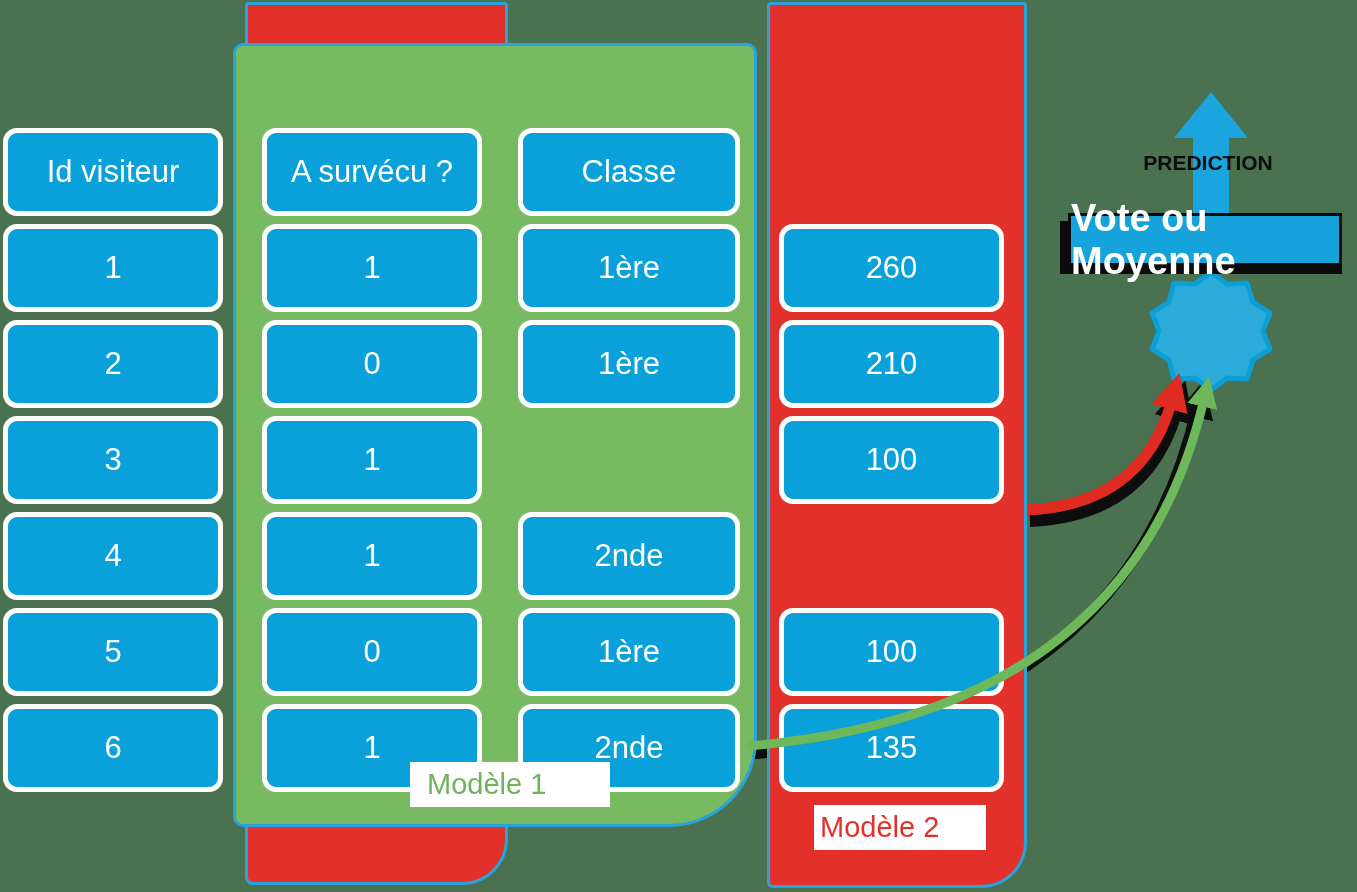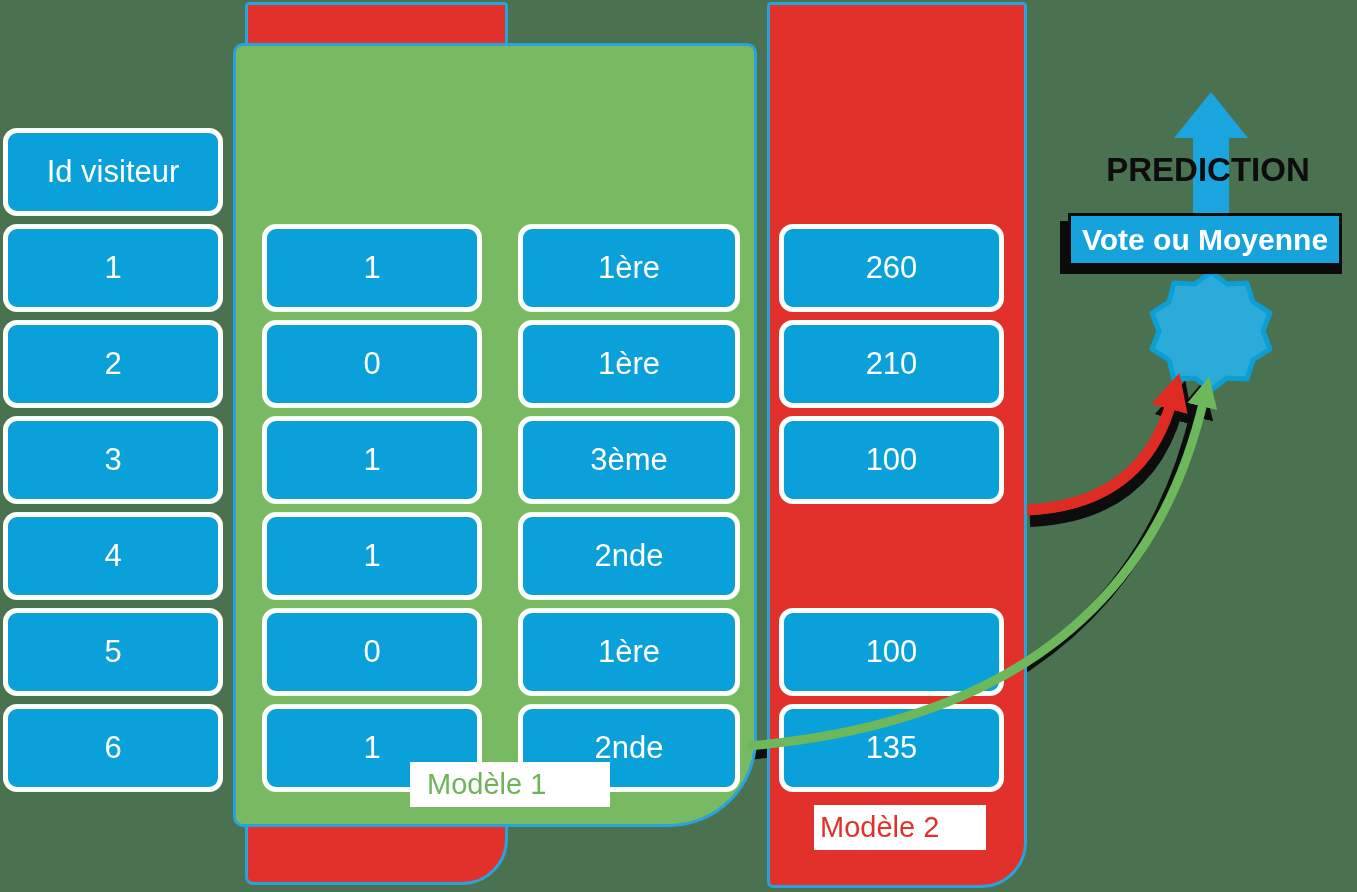--- a/index.html
+++ b/index.html
@@ -33,28 +33,28 @@
   }
   .model1-label{left:410px;top:762px;width:183px;padding-left:17px;color:#6FB35A;}
   .model2-label{left:814px;top:805px;width:166px;padding-left:6px;color:#E2312A;}
   
   .svg-layer{position:absolute;left:0;top:0;width:1357px;height:892px;pointer-events:none;}
   #shadow-layer{z-index:1;}
   #arrow-layer{z-index:6;}
   
   .prediction-text{
     position:absolute;left:1058px;top:151px;width:300px;text-align:center;
-    font-size:33px;font-weight:bold;color:#0d0d0d;letter-spacing:0px;z-index:7;
+    font-size:21px;font-weight:bold;color:#0d0d0d;letter-spacing:0px;z-index:7;
   }
   .vote-box{
     position:absolute;left:1068px;top:213px;width:274px;height:53px;box-sizing:border-box;
     background:#16A3DB;border:3px solid #0b0b0b;
     box-shadow:-8px 8px 0 #0b0b0b, 0 8px 0 #0b0b0b;
     display:flex;align-items:center;justify-content:center;
-    color:#ffffff;font-size:30px;font-weight:bold;z-index:7;
+    color:#ffffff;font-size:38px;font-weight:bold;z-index:7;
   }
 </style>
 </head>
 <body>
 
 <svg id="shadow-layer" class="svg-layer" viewBox="0 0 1357 892">
   <defs>
     <marker id="mh-black" viewBox="0 0 6 6" refX="1.5" refY="3" markerWidth="3.4" markerHeight="3.4" orient="auto">
       <path d="M0 0 L6 3 L0 6 Z" fill="#0d0d0d"></path>
     </marker>
@@ -73,32 +73,33 @@
   <div class="cell r0">Id visiteur</div>
   <div class="cell r1">1</div>
   <div class="cell r2">2</div>
   <div class="cell r3">3</div>
   <div class="cell r4">4</div>
   <div class="cell r5">5</div>
   <div class="cell r6">6</div>
 </div>
 
 <div class="col" style="left:262px;width:220px;">
+  <div class="cell r0">A survécu ?</div>
   <div class="cell r1">1</div>
   <div class="cell r2">0</div>
   <div class="cell r3">1</div>
   <div class="cell r4">1</div>
   <div class="cell r5">0</div>
   <div class="cell r6">1</div>
 </div>
 
 <div class="col" style="left:518px;width:222px;">
+  <div class="cell r0">Classe</div>
   <div class="cell r1">1ère</div>
   <div class="cell r2">1ère</div>
-  <div class="cell r3">3ème</div>
   <div class="cell r4">2nde</div>
   <div class="cell r5">1ère</div>
   <div class="cell r6">2nde</div>
 </div>
 
 <div class="col" style="left:779px;width:225px;">
   <div class="cell r1">260</div>
   <div class="cell r2">210</div>
   <div class="cell r3">100</div>
   <div class="cell r5">100</div>

